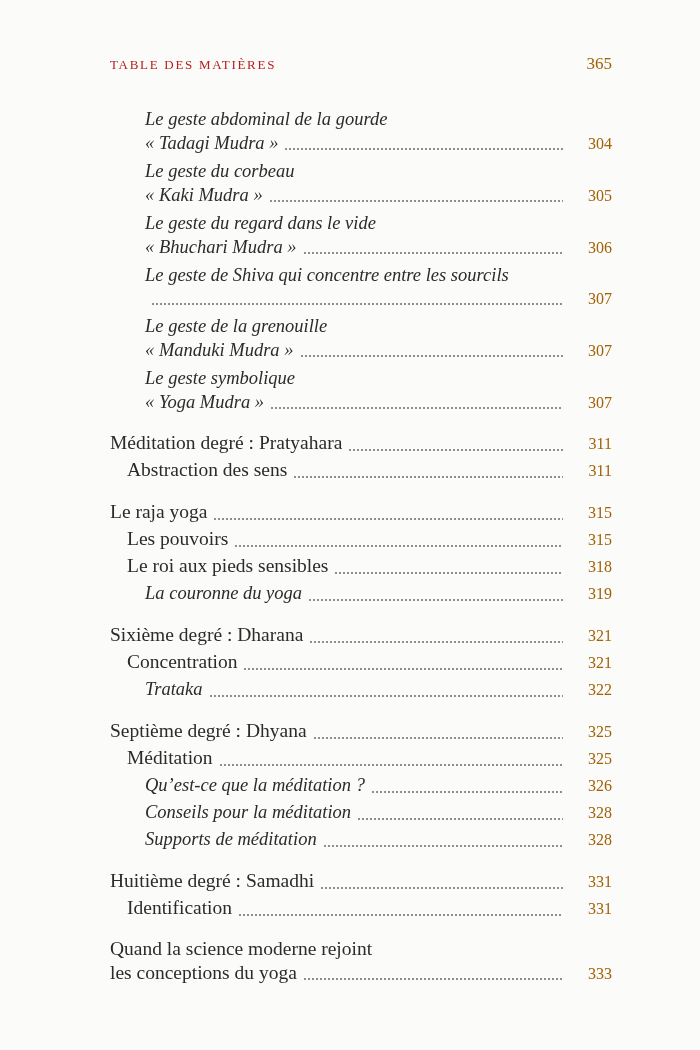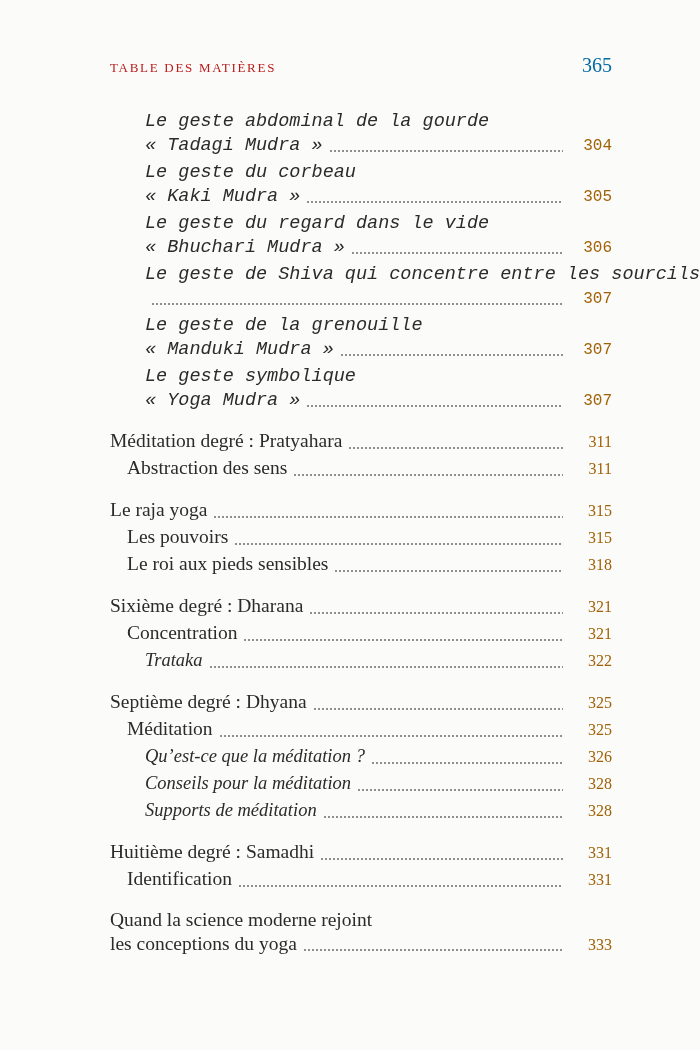--- a/index.html
+++ b/index.html
@@ -23,37 +23,37 @@
     align-items: baseline;
     padding: 54px 88px 0 110px;
   }
   .header-title {
     font-size: 13px;
     letter-spacing: 1.7px;
     color: #b91c1c;
     font-variant: normal;
   }
   .header-pagenum {
-    font-size: 20px;
-    color: #0369a1;
+    font-size: 17px;
+    color: #a16207;
   }
   .toc {
     margin: 33px 88px 0 110px;
   }
   .entry { }
   .entry .row {
     display: flex;
     align-items: baseline;
     line-height: 26px;
   }
   .entry .firstline {
     line-height: 24px;
   }
   .entry.two .row { line-height: 24px; }
-  .entry.mudra { margin-bottom: 3px; font-family: Liberation Mono, monospace; }
+  .entry.mudra { margin-bottom: 3px; }
   .gap { margin-top: 15px; }
 
   .lvl1 { padding-left: 0; font-size: 19.5px; }
   .lvl2 { padding-left: 17px; font-size: 19.5px; }
   .lvl3 { padding-left: 35px; font-size: 18.5px; }
   .ital { font-style: italic; }
 
   .leader {
     flex: 1 1 auto;
     align-self: flex-end;
@@ -174,20 +174,27 @@
 
 
     <div class="entry lvl2">
       <div class="row">
         <span class="txt">Le roi aux pieds sensibles</span>
         <span class="leader"></span>
         <span class="pagenum">318</span>
       </div>
     </div>
 
+    <div class="entry lvl3 ital">
+      <div class="row">
+        <span class="txt">La couronne du yoga</span>
+        <span class="leader"></span>
+        <span class="pagenum">319</span>
+      </div>
+    </div>
 
     <div class="entry lvl1 gap">
       <div class="row">
         <span class="txt">Sixième degré : Dharana</span>
         <span class="leader"></span>
         <span class="pagenum">321</span>
       </div>
     </div>
 
     <div class="entry lvl2">

